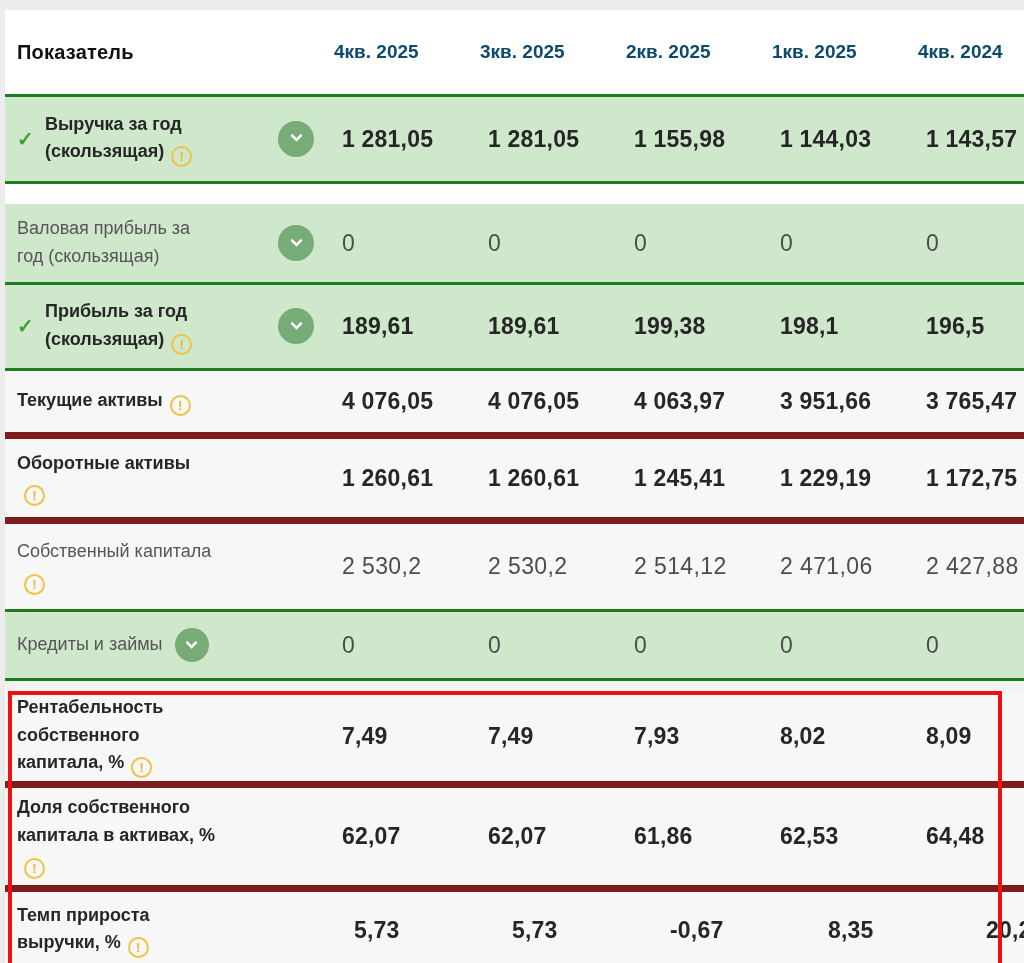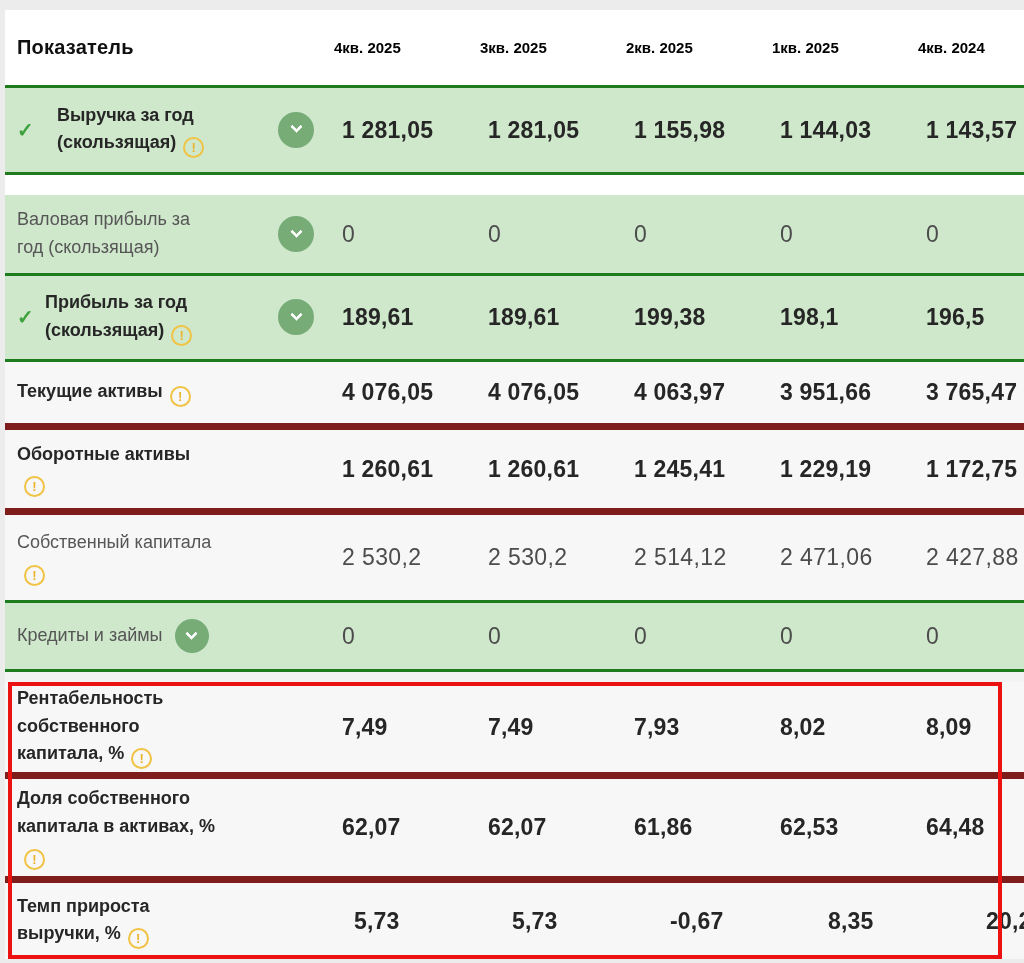--- a/index.html
+++ b/index.html
@@ -20,23 +20,23 @@
   }
   .canvas{padding:10px 0 0 5px;}
   .card{width:1019px;background:#ffffff;}
 
   .grid{
     display:grid;
     grid-template-columns:315px repeat(4,146px) 1fr;
     align-items:center;
     padding-left:12px;
   }
-  .header-row{height:75px;background:#fff;}
+  .header-row{height:84px;background:#fff;}
   .h0{font-size:20px;font-weight:bold;color:#101010;letter-spacing:.2px;}
-  .hc{font-size:15px;font-weight:bold;color:#000000;padding-left:2px;white-space:nowrap;}
+  .hc{font-size:19px;font-weight:bold;color:#0c4a6e;padding-left:2px;white-space:nowrap;}
 
   .row{background:#f7f7f7;}
   .row.green{background:var(--green-bg);}
   .row.bt-green{border-top:3px solid var(--green-line);}
   .row.bb-green{border-bottom:3px solid var(--green-line);}
   .row.bb-gray{border-bottom:7px solid #7f1d1d;}
 
   .label-cell{display:flex;align-items:center;min-width:0;}
   .check{
     color:var(--check);font-size:20px;font-weight:bold;
@@ -90,21 +90,21 @@
       <div class="hc">3кв. 2025</div>
       <div class="hc">2кв. 2025</div>
       <div class="hc">1кв. 2025</div>
       <div class="hc">4кв. 2024</div>
     </div>
 
     <div>
         <div class="grid row green bt-green bb-green" style="min-height: 90px;">
           <div class="label-cell">
             <span class="check">✓</span>
-            <div class="lbl" style="max-width: 220px; margin-left: 12px;"><span>Выручка за год (скользящая)</span><span class="warn">!</span></div>
+            <div class="lbl" style="max-width: 220px;"><span>Выручка за год (скользящая)</span><span class="warn">!</span></div>
             <span class="chev-circle slot">
               <i class="chev"></i>
             </span>
           </div>
           <div class="val">1 281,05</div>
           <div class="val">1 281,05</div>
           <div class="val">1 155,98</div>
           <div class="val">1 144,03</div>
           <div class="val">1 143,57</div>
         </div>

